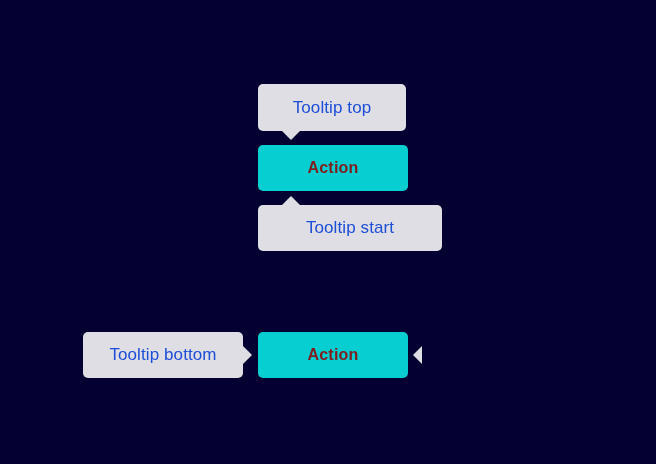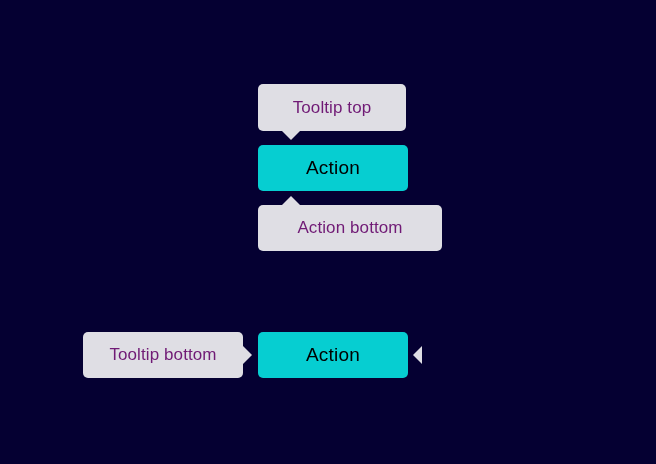--- a/index.html
+++ b/index.html
@@ -29,31 +29,31 @@
     display: flex;
     align-items: center;
     justify-content: center;
     box-sizing: border-box;
     border-radius: 5px;
     white-space: nowrap;
   }
 
   .tooltip {
     background: #dfdee4;
-    color: #701a75;
+    color: #1d4ed8;
     font-size: 17px;
     font-weight: 400;
     letter-spacing: 0.1px;
   }
 
   .action {
     background: #06ced1;
-    color: #000000;
-    font-size: 19px;
-    font-weight: 400;
+    color: #7f1d1d;
+    font-size: 16px;
+    font-weight: 700;
     letter-spacing: 0.2px;
   }
 
   
   .arrow {
     position: absolute;
     width: 0;
     height: 0;
     border-style: solid;
   }
@@ -104,21 +104,21 @@
 <body>
 
 <div id="stage">
 
   <div class="box tooltip" id="tooltip-top">Tooltip top</div>
   <div class="arrow arrow-down" id="tooltip-top-arrow"></div>
 
   <div class="box action" id="action-vertical">Action</div>
 
   <div class="arrow arrow-up" id="tooltip-bottom-arrow"></div>
-  <div class="box tooltip" id="tooltip-bottom">Action bottom</div>
+  <div class="box tooltip" id="tooltip-bottom">Tooltip start</div>
 
   <div class="box tooltip" id="tooltip-start">Tooltip bottom</div>
   <div class="arrow arrow-right" id="tooltip-start-arrow"></div>
 
   <div class="box action" id="action-horizontal">Action</div>
 
   <div class="arrow arrow-left" id="tooltip-end-arrow"></div>
 
 </div>
 

